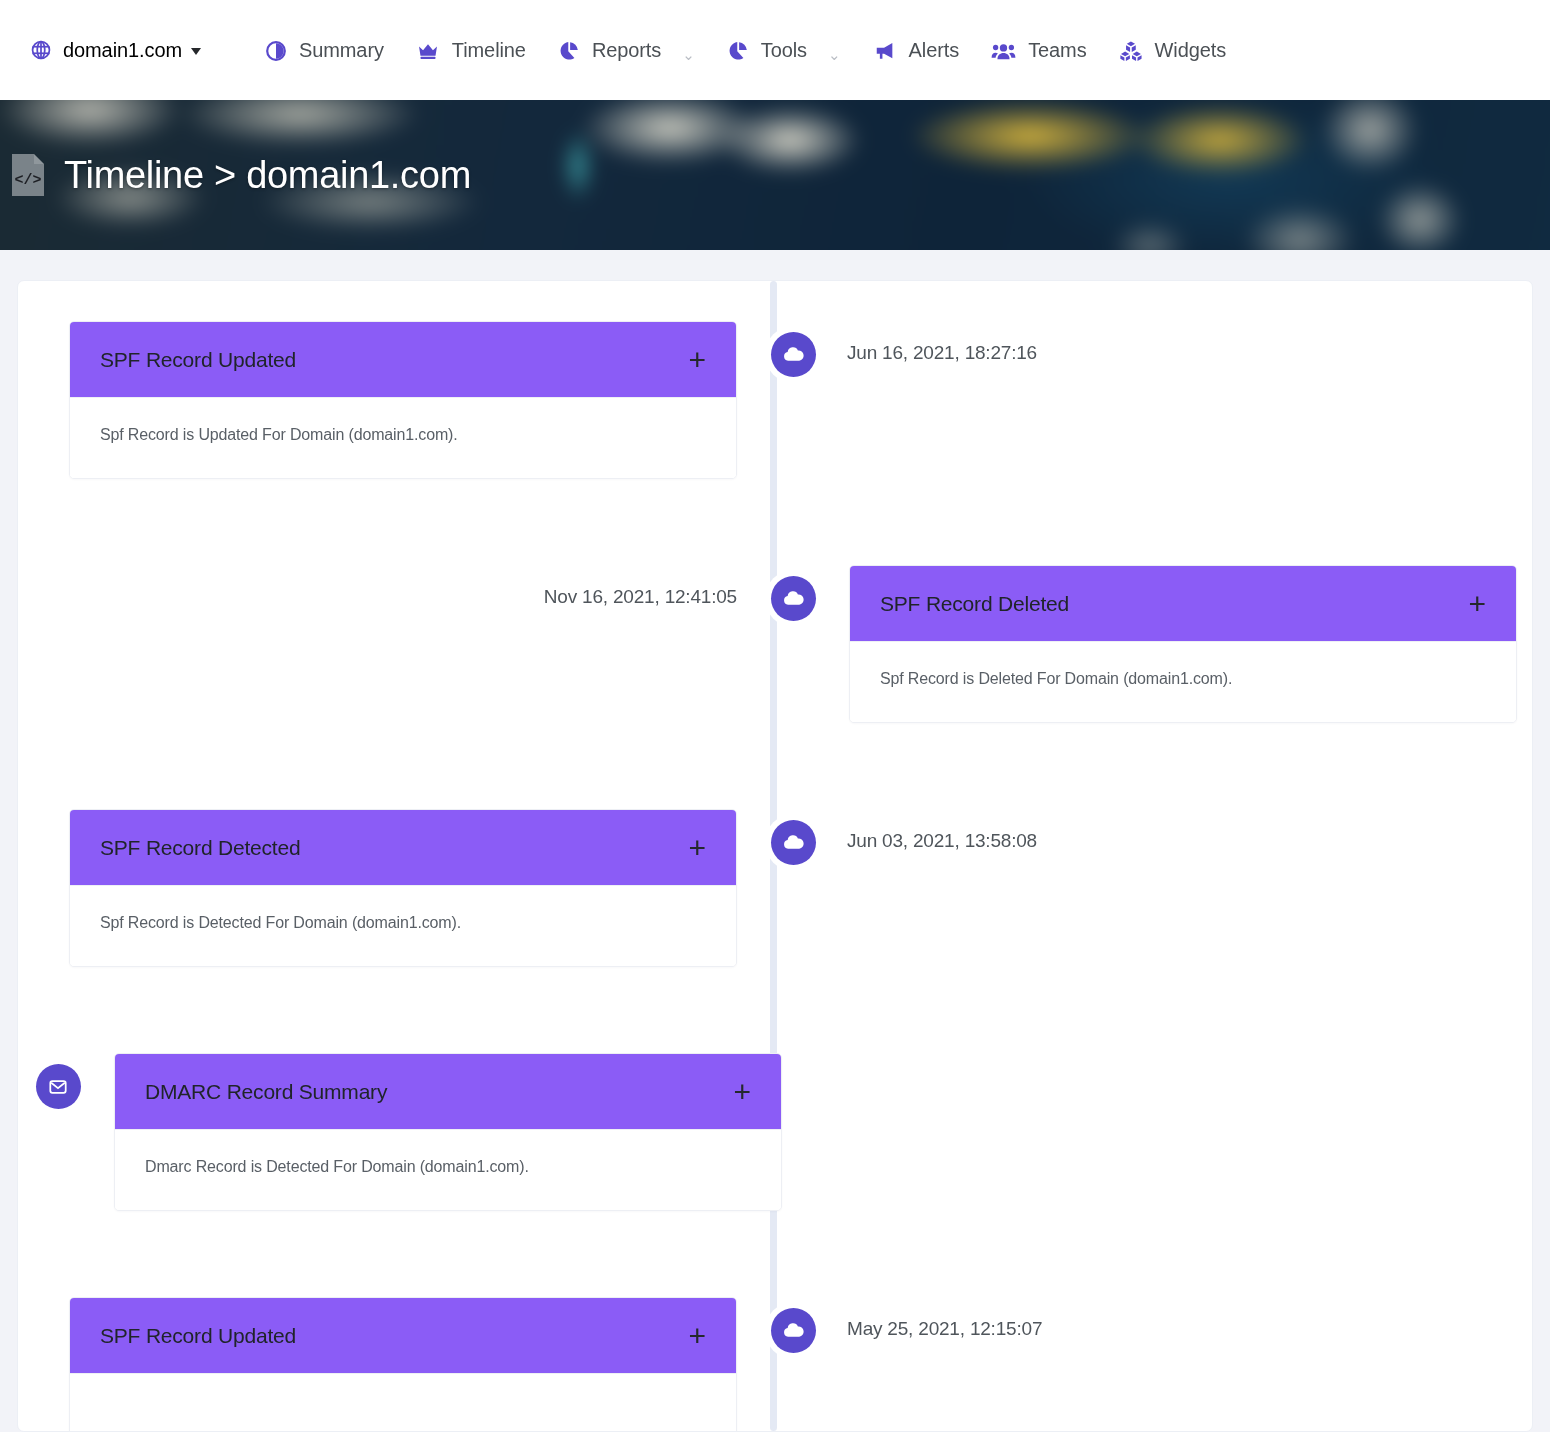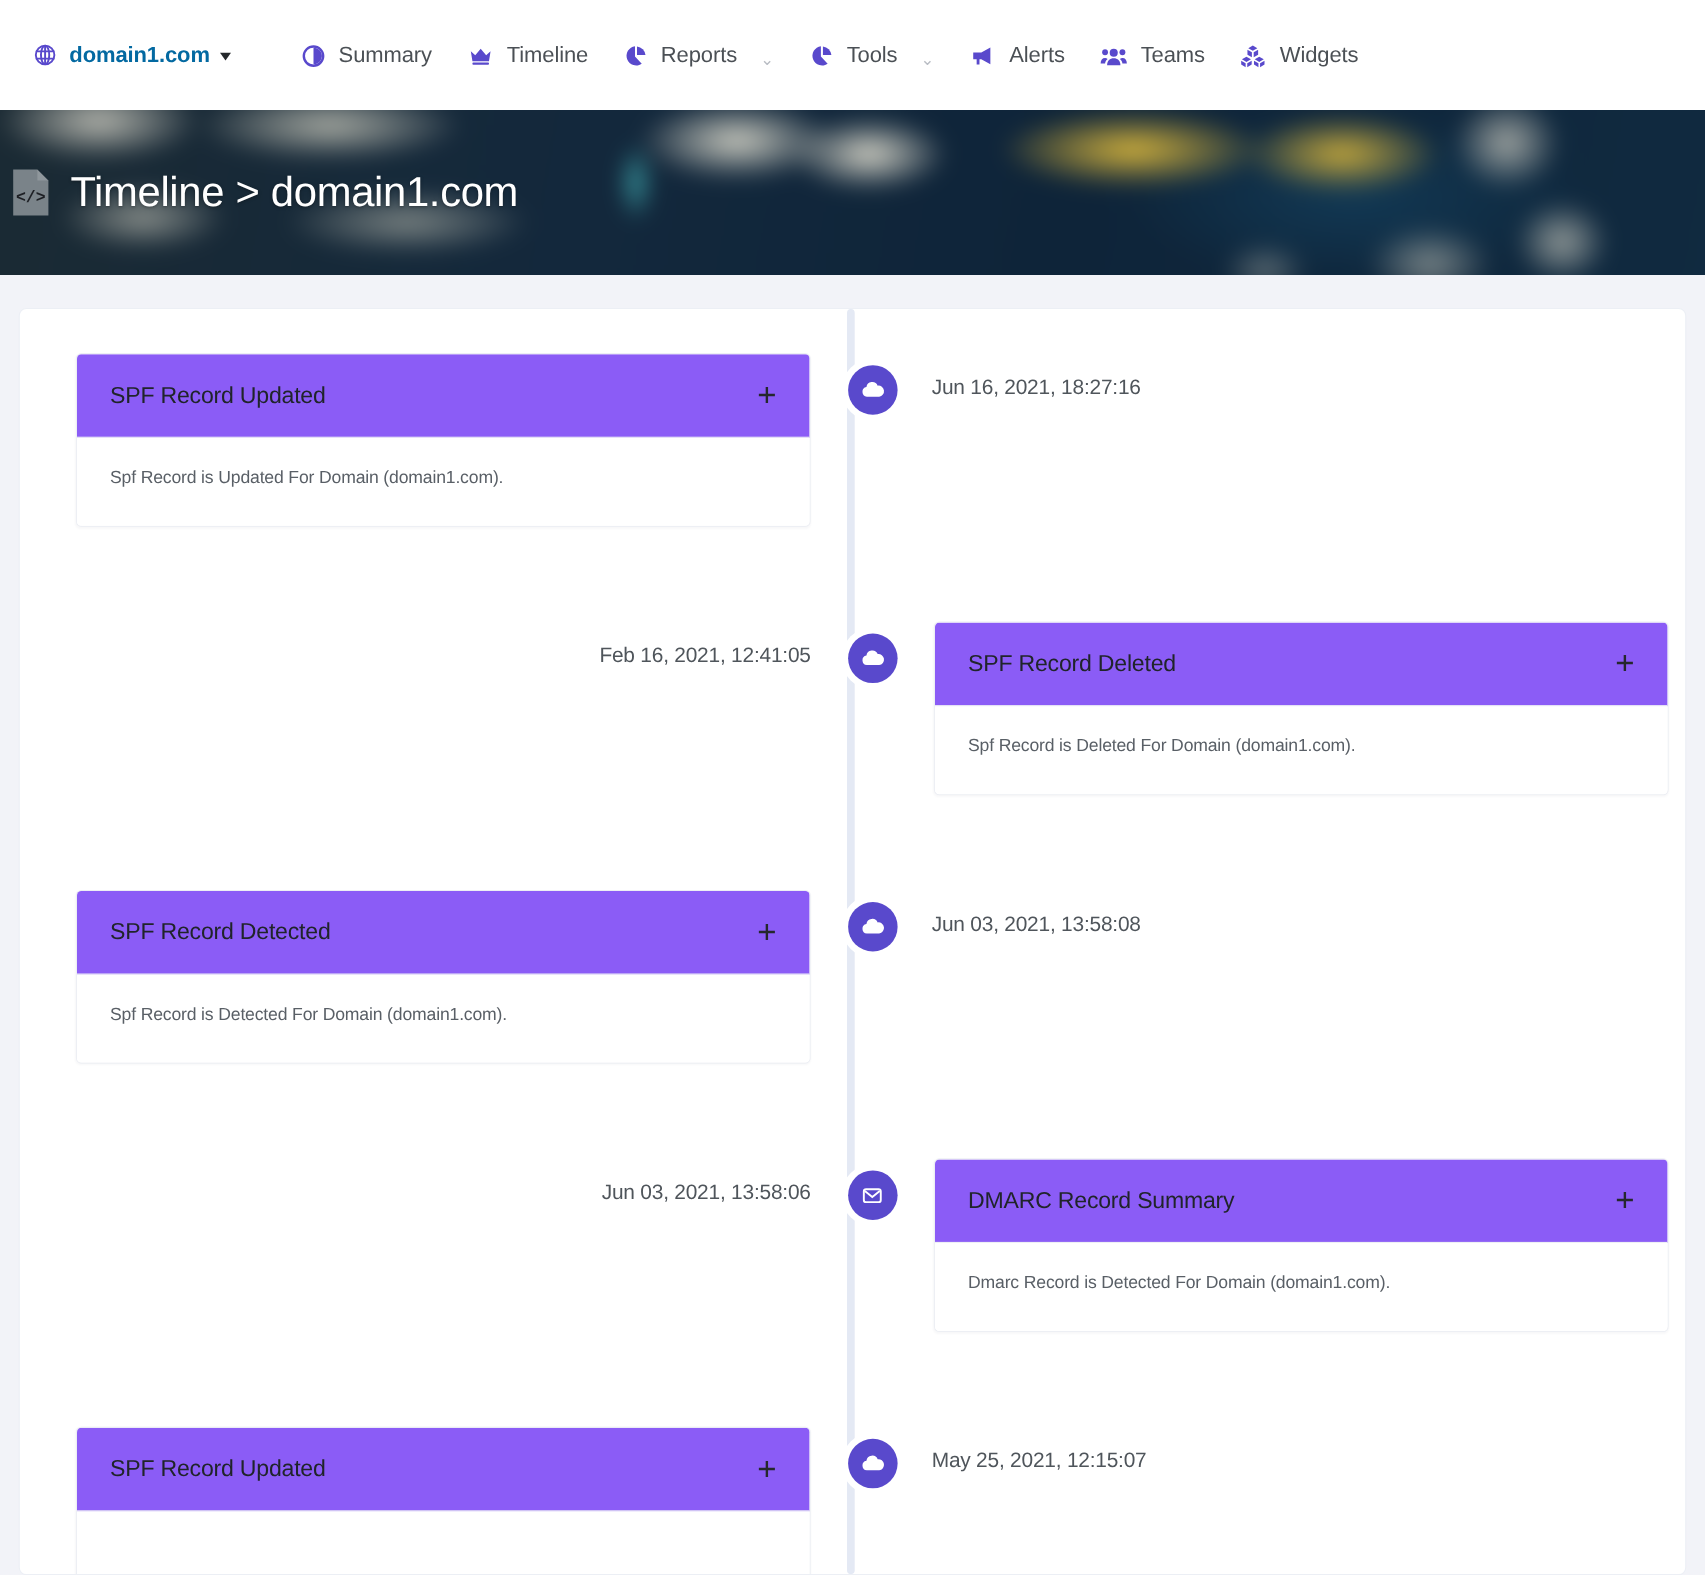--- a/index.html
+++ b/index.html
@@ -25,22 +25,22 @@
   .nav-domain {
     display: flex;
     align-items: center;
     gap: 11px;
     padding: 8px 14px 8px 8px;
     cursor: pointer;
     margin-right: 34px;
   }
   .nav-domain-label {
     font-size: 20px;
-    font-weight: bold;
-    color: #0369a1;
+    font-weight: normal;
+    color: #000000;
     letter-spacing: -0.1px;
   }
   .caret-down {
     width: 0; height: 0;
     border-left: 5.5px solid transparent;
     border-right: 5.5px solid transparent;
     border-top: 7px solid #25282b;
     margin-left: -2px;
     margin-top: 2px;
   }
@@ -404,21 +404,21 @@
             </div>
           </div>
         </div>
         <div class="dcell">
           <span class="tl-date on-right">Jun 16, 2021, 18:27:16</span>
         </div>
       </div>
 
       <div class="tl-row" style="min-height:244px;">
         <div class="dcell right-align" style="padding-right:16px;">
-          <span class="tl-date on-left">Feb 16, 2021, 12:41:05</span>
+          <span class="tl-date on-left">Nov 16, 2021, 12:41:05</span>
         </div>
         <div class="tl-mid">
           <div class="marker">
             <div class="marker-halo"></div>
             <div class="marker-tip right"></div>
             <div class="marker-dot">
               <span class="ic">
                 <svg width="23" height="23" viewBox="0 0 24 24" fill="#ffffff">
                   <path d="M6.3 18.4 A4.6 4.6 0 0 1 5.9 9.3 A5.6 5.6 0 0 1 16.6 7.9 A4.4 4.4 0 0 1 18 18.4 Z"></path>
                 </svg>
@@ -463,23 +463,20 @@
               </span>
             </div>
           </div>
         </div>
         <div class="dcell">
           <span class="tl-date on-right">Jun 03, 2021, 13:58:08</span>
         </div>
       </div>
 
       <div class="tl-row" style="min-height:244px;">
-        <div class="dcell right-align" style="padding-right:16px;">
-          <span class="tl-date on-left">Jun 03, 2021, 13:58:06</span>
-        </div>
         <div class="tl-mid">
           <div class="marker">
             <div class="marker-halo"></div>
             <div class="marker-tip right"></div>
             <div class="marker-dot">
               <span class="ic">
                 <svg width="22" height="22" viewBox="0 0 24 24" fill="none" stroke="#ffffff" stroke-width="1.9">
                   <rect x="3.6" y="5.6" width="16.8" height="12.8" rx="2.2"></rect>
                   <path d="M4.6 7.4 L12 13.2 L19.4 7.4"></path>
                 </svg>

